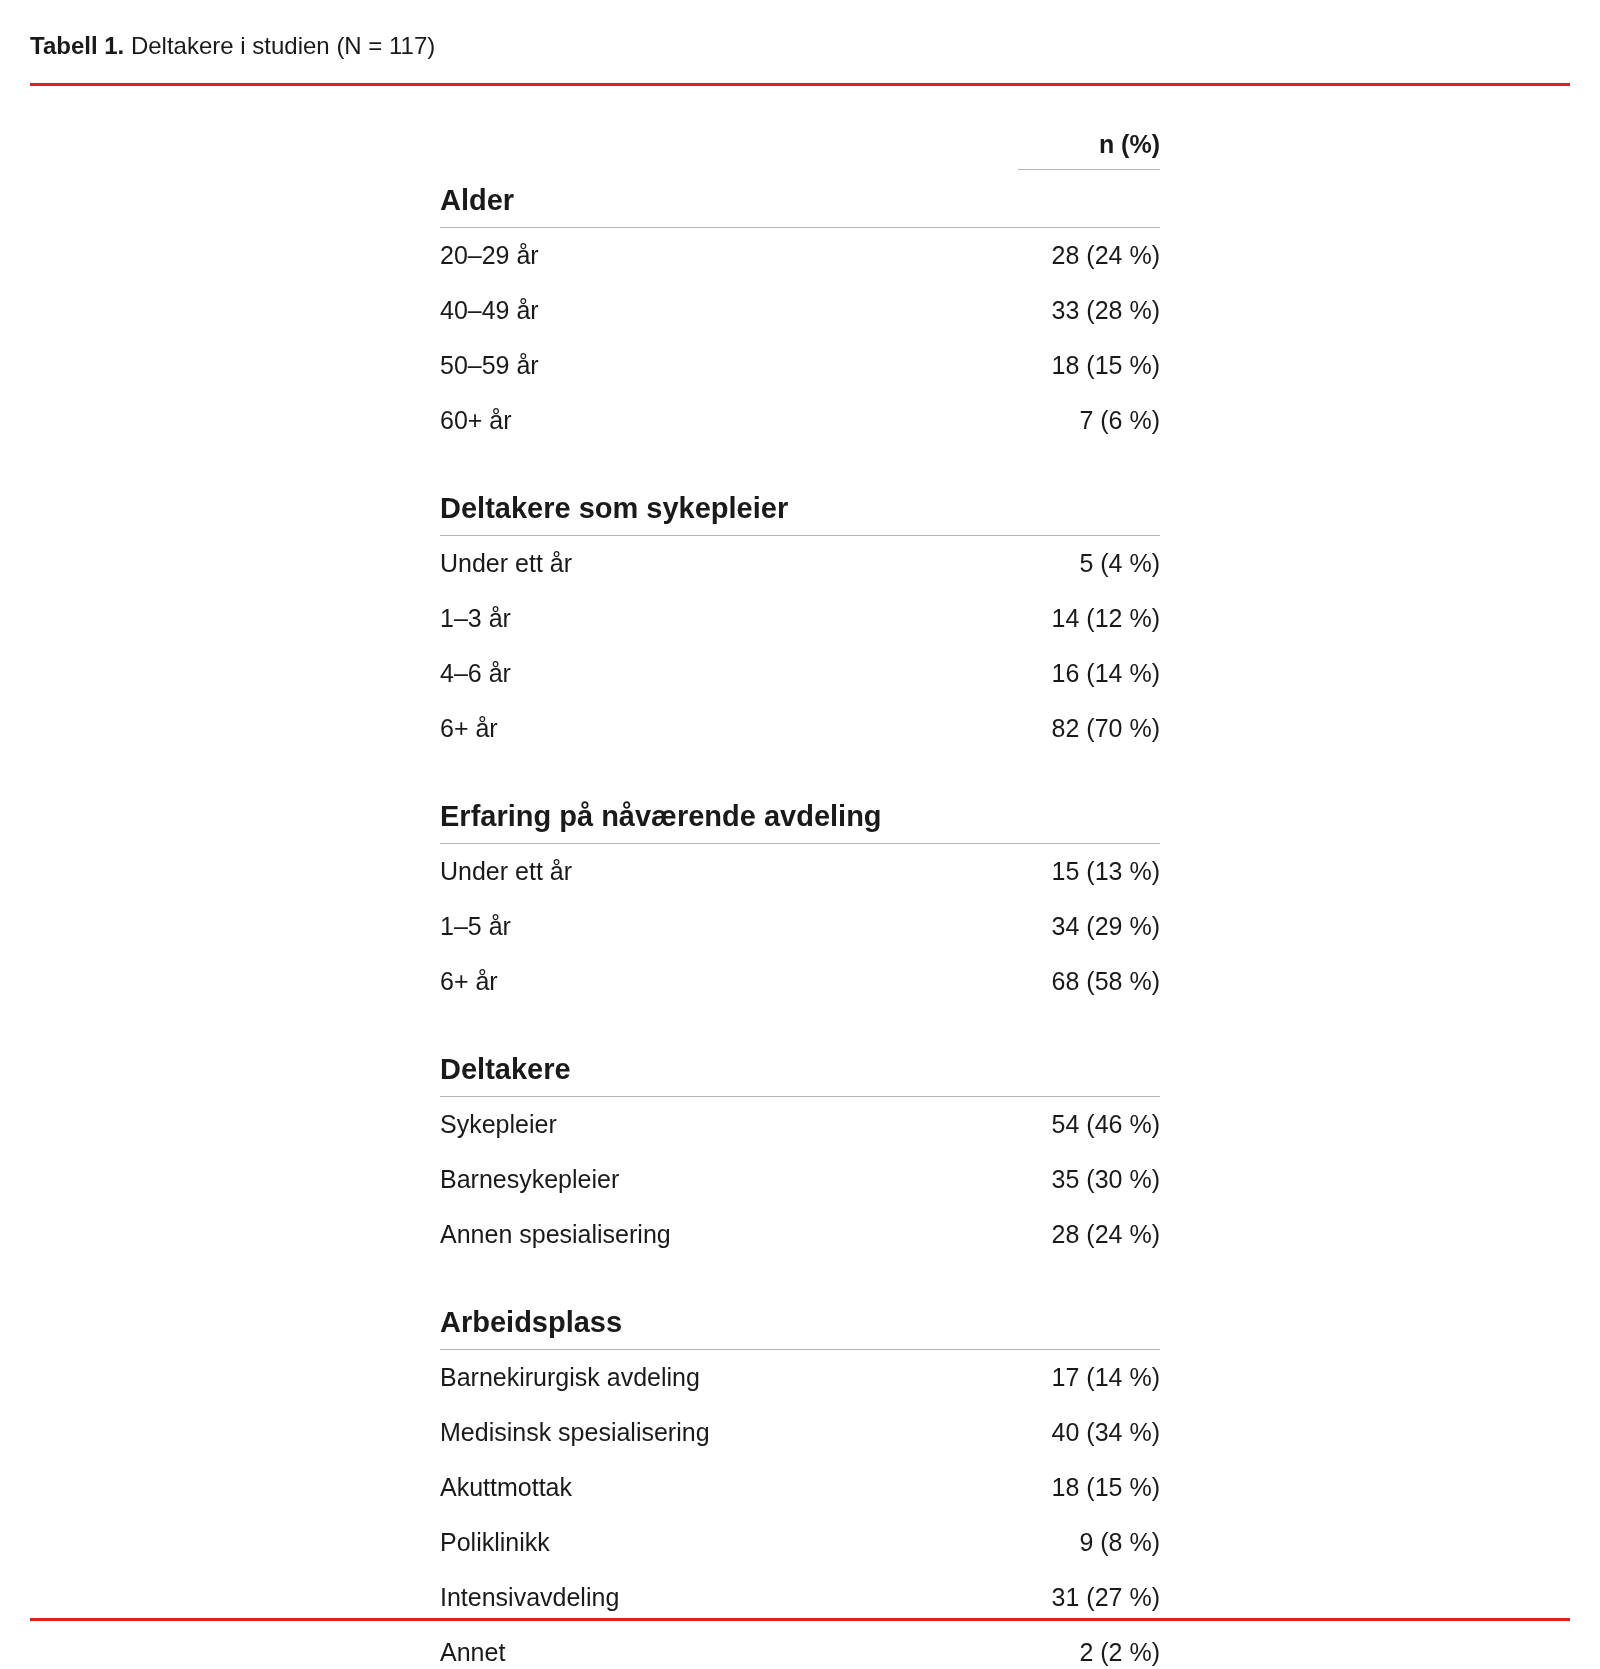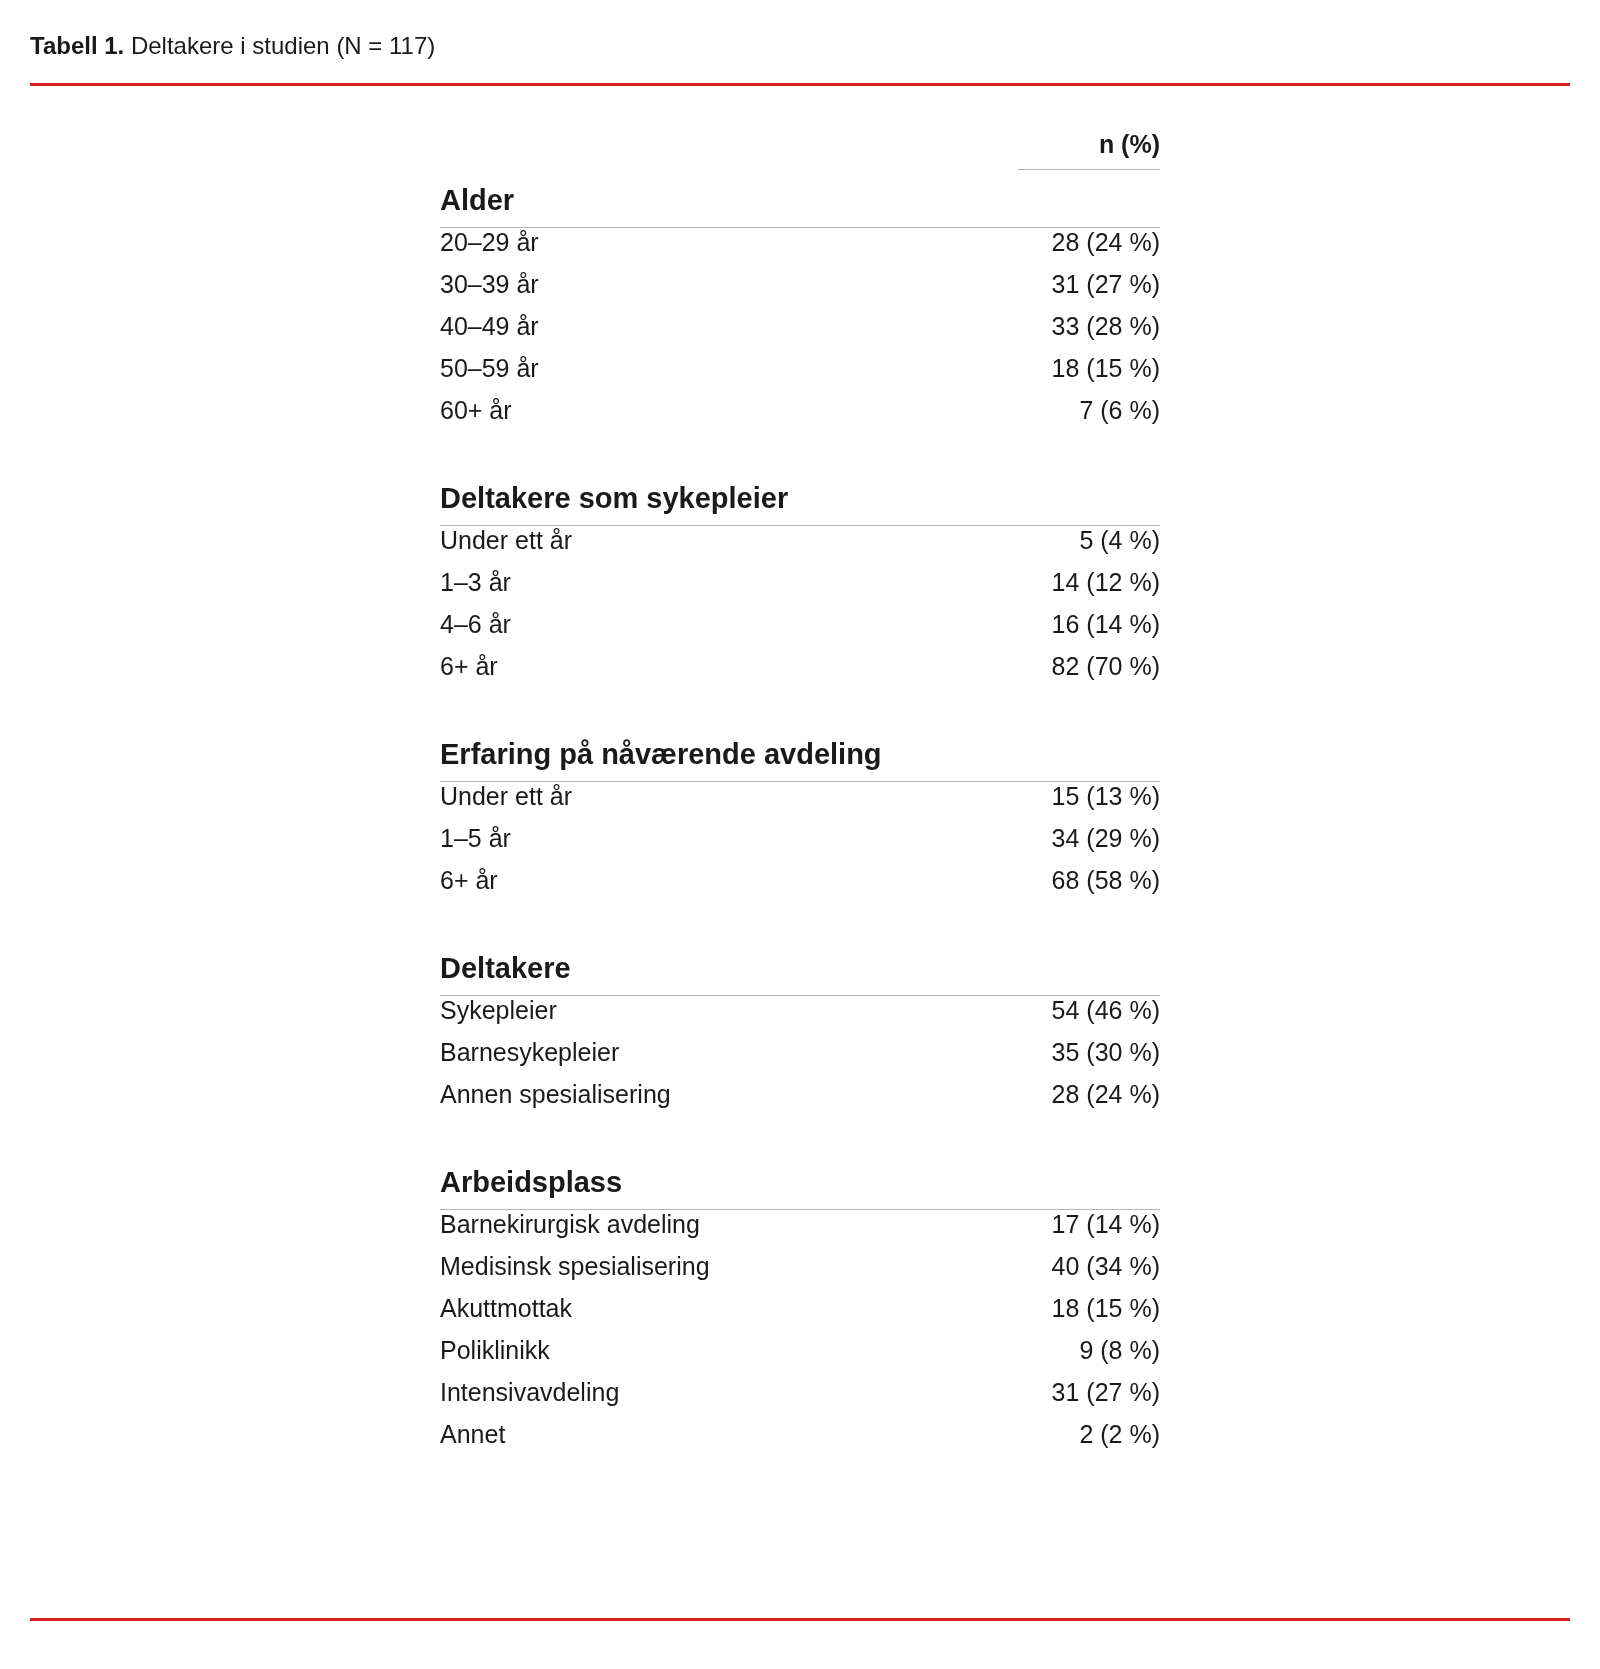--- a/index.html
+++ b/index.html
@@ -77,20 +77,21 @@
     padding-top: 18px;
     padding-bottom: 10px;
     border-bottom: 1.5px solid #b5b5b5;
   }
   tr.section-row.first td {
     padding-top: 14px;
   }
   tr.data-row td {
     font-weight: normal;
     font-size: 25px;
+    padding-top: 13px;
     padding-bottom: 13px;
   }
   tr.spacer-row td {
     height: 26px;
     padding: 0;
     line-height: 0;
     font-size: 0;
   }
 </style>
 </head>
@@ -113,24 +114,20 @@
           </tr>
           <tr class="section-row first">
             <td class="col-label">Alder</td>
             <td class="col-value"></td>
           </tr>
           <tr class="data-row">
             <td class="col-label">20–29 år</td>
             <td class="col-value">28 (24 %)</td>
           </tr>
           <tr class="data-row">
-            <td class="col-label">30–39 år</td>
-            <td class="col-value">31 (27 %)</td>
-          </tr>
-          <tr class="data-row">
             <td class="col-label">40–49 år</td>
             <td class="col-value">33 (28 %)</td>
           </tr>
           <tr class="data-row">
             <td class="col-label">50–59 år</td>
             <td class="col-value">18 (15 %)</td>
           </tr>
           <tr class="data-row">
             <td class="col-label">60+ år</td>
             <td class="col-value">7 (6 %)</td>

